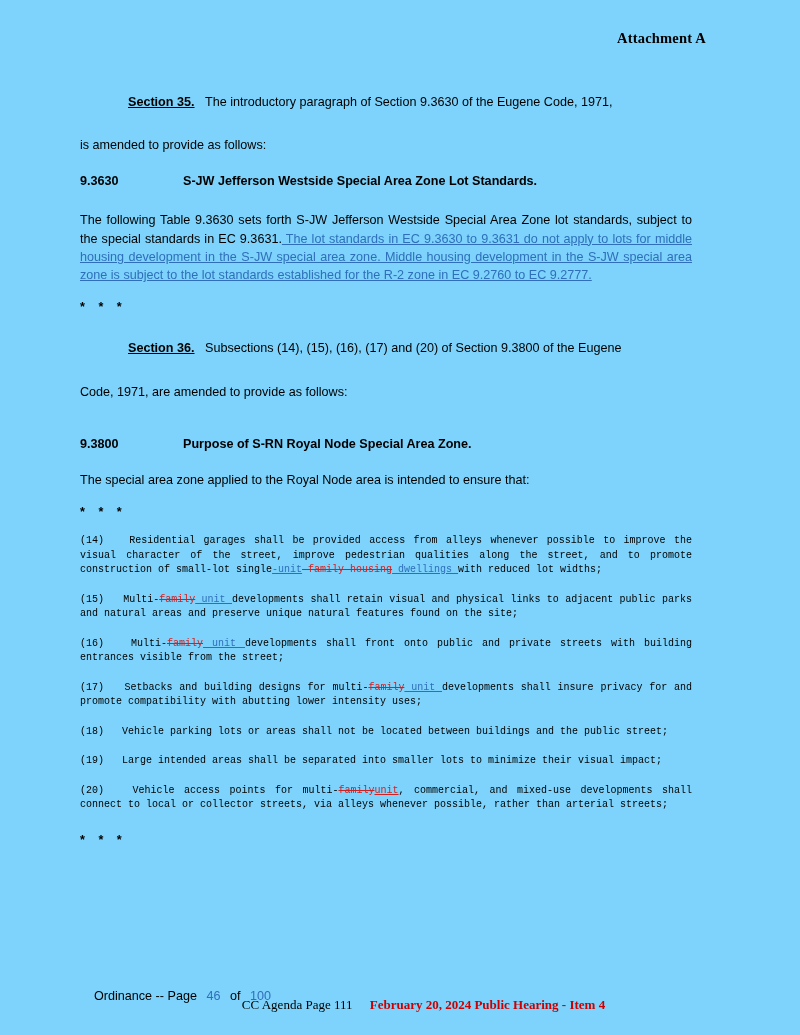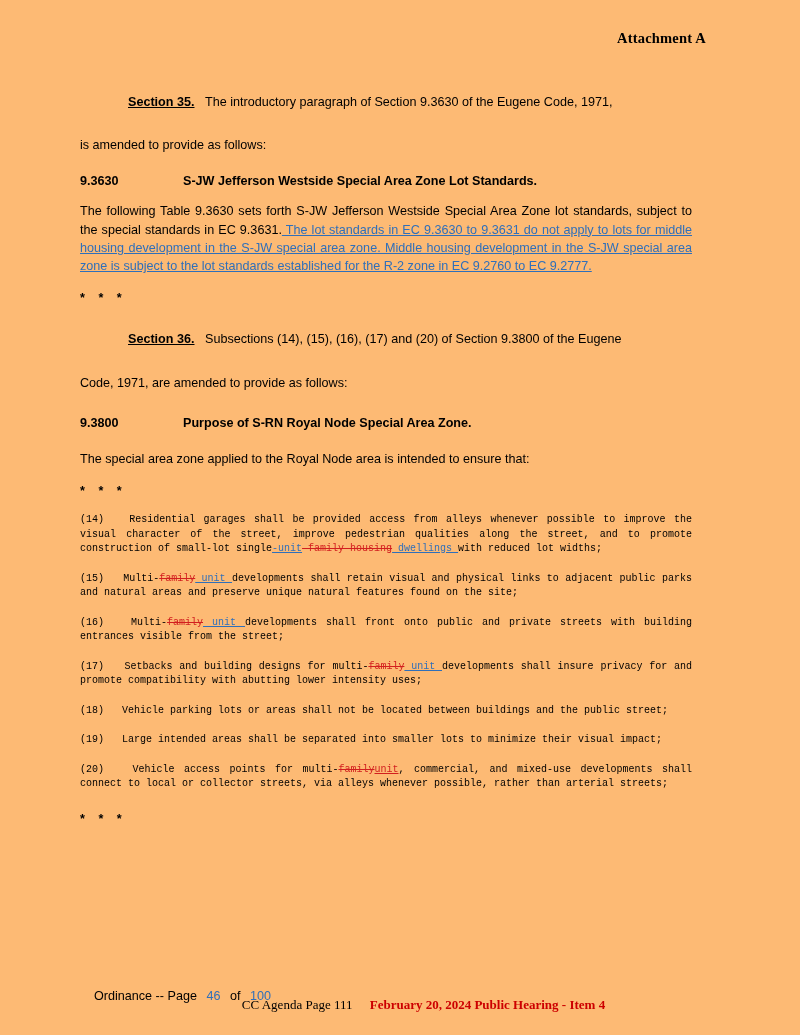--- a/index.html
+++ b/index.html
@@ -8,21 +8,21 @@
     background: #ffffff;
   }
   body {
     font-family: "Liberation Sans", sans-serif;
     color: #000000;
   }
   .page {
     position: relative;
     width: 800px;
     height: 1035px;
-    background: #fdba74;
+    background: #7dd3fc;
     overflow: hidden;
   }
   .content {
     position: absolute;
     left: 80px;
     top: 0;
     width: 612px;
   }
   .attachment-header {
     position: absolute;
@@ -58,21 +58,21 @@
     margin-top: 16px;
     font-size: 12.6px;
     font-weight: bold;
     display: flex;
   }
   .heading-num {
     width: 103px;
     flex: 0 0 103px;
   }
   .body-para {
-    margin-top: 14px;
+    margin-top: 23px;
     font-size: 12.6px;
     line-height: 1.45;
     text-align: justify;
   }
   .ins {
     color: #2f6fba;
     text-decoration: underline;
   }
   .del {
     color: #d21f1f;
@@ -144,21 +144,21 @@
     </div>
 
     <p class="body-para"><span>The following Table 9.3630 sets forth S-JW Jefferson Westside Special Area Zone lot standards, subject to the special standards in EC 9.3631.</span><span class="ins"> The lot standards in EC 9.3630 to 9.3631 do not apply to lots for middle housing development in the S-JW special area zone. Middle housing development in the S-JW special area zone is subject to the lot standards established for the R-2 zone in EC 9.2760 to EC 9.2777.</span></p>
 
     <p class="stars">* * *</p>
 
     <p class="para sec-lead2"><span class="u-bold">Section 36.</span>&nbsp;&nbsp;&nbsp;<span>Subsections (14), (15), (16), (17) and (20) of Section 9.3800 of the Eugene</span></p>
 
     <p class="para" style="margin-top:18px; line-height:2.0;">Code, 1971, are amended to provide as follows:</p>
 
-    <div class="heading-row" style="margin-top:20px;">
+    <div class="heading-row" style="margin-top:32px;">
       <span class="heading-num">9.3800</span>
       <span>Purpose of S-RN Royal Node Special Area Zone.</span>
     </div>
 
     <p class="body-para" style="margin-top:20px;">The special area zone applied to the Royal Node area is intended to ensure that:</p>
 
     <p class="stars">* * *</p>
 
     <div id="items-list">
         <p class="item-para"><span class="num-lbl">(14)   </span><span>Residential garages shall be provided access from alleys whenever possible to improve the visual character of the street, improve pedestrian qualities along the street, and to promote construction of small-lot single</span><span class="ins">-unit</span><span class="del"> family housing</span><span class="ins"> dwellings </span><span>with reduced lot widths;</span></p>

